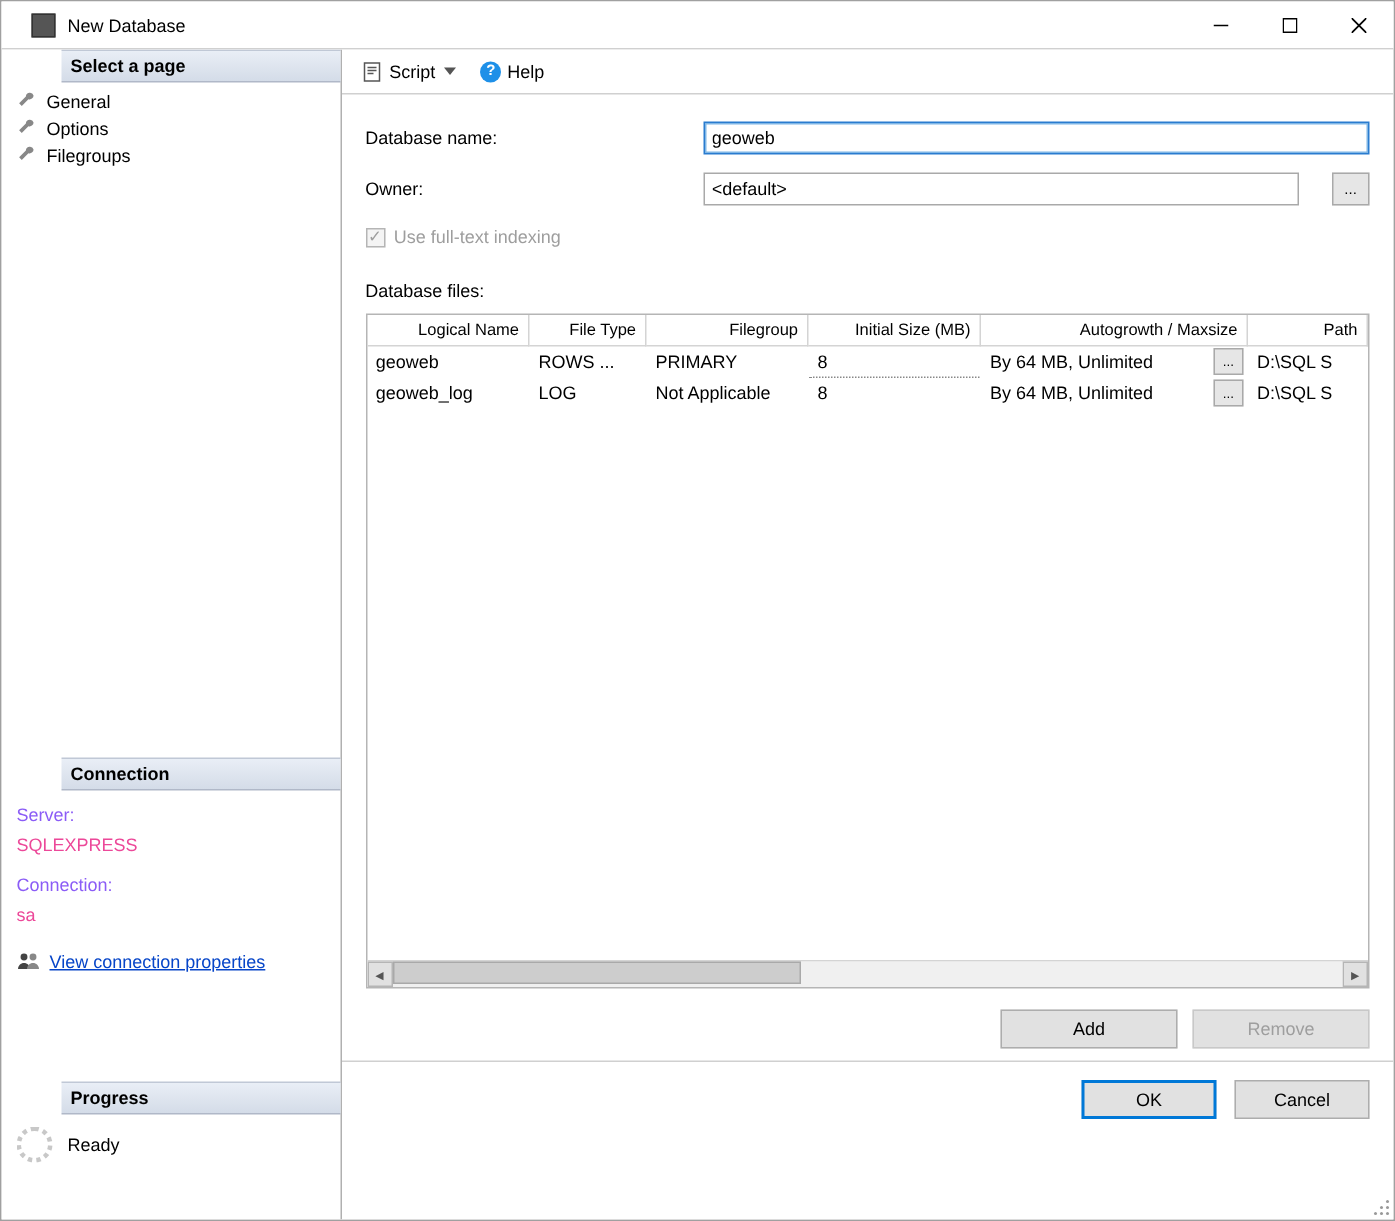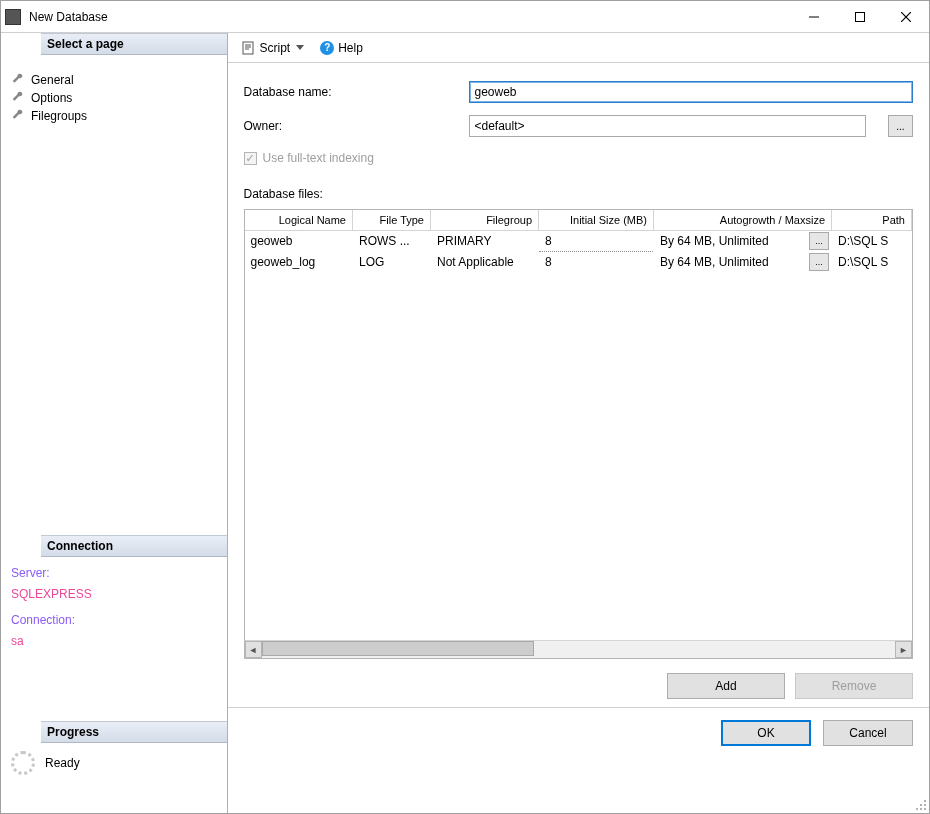--- a/index.html
+++ b/index.html
@@ -17,21 +17,21 @@
     display: flex;
     flex-direction: column;
     position: relative;
   }
   
   .titlebar {
     height: 32px;
     background: #fff;
     display: flex;
     align-items: center;
-    padding: 0 0 0 4px;
+    padding: 0 0 0 20px;
     border-bottom: 1px solid #d0d0d0;
   }
   .titlebar-icon {
     width: 16px; height: 16px;
     background: #555;
     margin-right: 8px;
     display: inline-block;
     border: 1px solid #333;
   }
   .titlebar-title { font-size: 12px; }
@@ -61,21 +61,20 @@
     background: linear-gradient(#e9eef6, #d4dce8);
     border-top: 1px solid #c0c8d6;
     border-bottom: 1px solid #b0b8c8;
     font-weight: bold;
     padding: 3px 6px;
     font-size: 12px;
     margin-left: 40px;
   }
   .page-list {
     padding: 4px 0;
-    margin-top: 12px;
   }
   .page-item {
     display: flex; align-items: center;
     padding: 2px 10px;
     cursor: default;
     gap: 6px;
   }
   .wrench-icon {
     width: 14px; height: 14px;
     display: inline-block;
@@ -352,20 +351,31 @@
       </div>
 
       <div class="spacer-flex"></div>
 
       <div class="section-header">Connection</div>
       <div class="connection-body">
         <div class="conn-label">Server:</div>
         <div class="conn-value">SQLEXPRESS</div>
         <div class="conn-label" style="margin-top:6px">Connection:</div>
         <div class="conn-value">sa</div>
+        <div class="view-conn-row">
+          <span class="people-icon">
+            <svg viewBox="0 0 16 16" width="16" height="16">
+              <circle cx="5" cy="5" r="2.3" fill="#444"></circle>
+                <path d="M1 13c0-2.2 1.8-4 4-4s4 1.8 4 4" fill="#444"></path>
+              <circle cx="11" cy="5" r="2.3" fill="#888"></circle>
+                <path d="M7 13c0-2.2 1.8-4 4-4s4 1.8 4 4" fill="#888"></path>
+            </svg>
+          </span>
+          <span class="link">View connection properties</span>
+        </div>
       </div>
 
       <div style="height:60px"></div>
 
       <div class="section-header">Progress</div>
       <div class="progress-body">
         <span class="spinner"></span>
         <span>Ready</span>
       </div>
       <div style="height:30px"></div>

